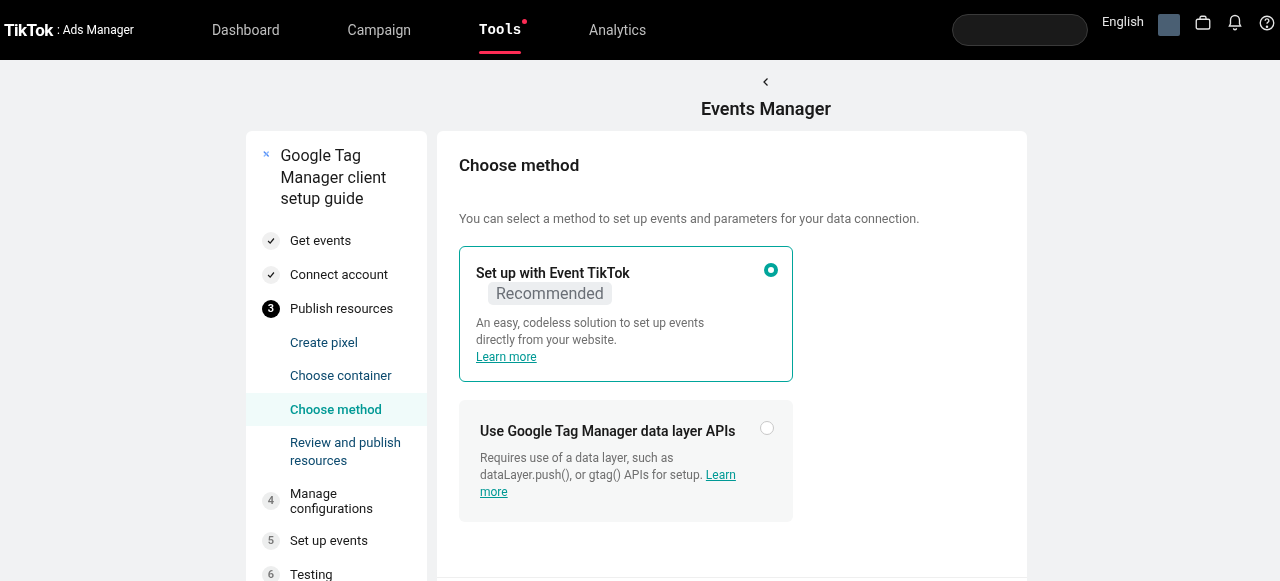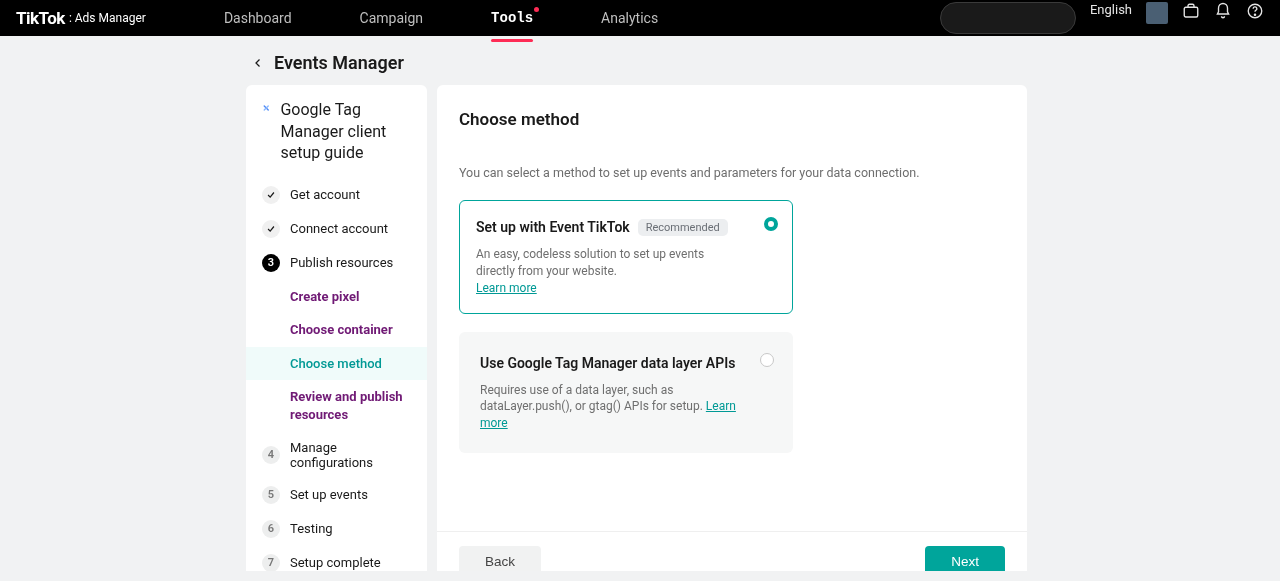--- a/index.html
+++ b/index.html
@@ -1,58 +1,58 @@
 <!DOCTYPE html>
 <html><head>
 <meta charset="utf-8">
 <style>
   * { box-sizing: border-box; margin: 0; padding: 0; }
   html, body { width: 1280px; height: 581px; font-family: -apple-system, BlinkMacSystemFont, "Segoe UI", Roboto, Helvetica, Arial, sans-serif; background: #f1f2f3; color: #1a1a1a; overflow: hidden; }
   
-  .header { height: 36px; background: #000; display: flex; align-items: center; padding: 0 16px; position: relative; }
+  .header { height: 60px; background: #000; display: flex; align-items: center; padding: 0 4px; position: relative; }
   .logo { display: flex; align-items: center; gap: 2px; }
   .logo-text { color: #fff; font-weight: 700; font-size: 17px; letter-spacing: -0.5px; }
   .logo-sub { color: #fff; font-size: 12px; margin-left: 2px; }
   .nav { display: flex; gap: 24px; margin-left: 34px; }
   .nav-item { color: #bfbfbf; font-size: 14px; cursor: pointer; position: relative; height: 46px; display:flex; align-items:center;margin-left:44px; }
   .nav-item.active { color: #fff; font-weight: 600; font-family: Liberation Mono, monospace; }
   .nav-item.active::after { content:""; position:absolute; bottom:-1px; left:0; right:0; height:3px; background:#fe2c55; border-radius:2px; }
   .nav-dot::before { content:""; position:absolute; top:12px; right:-6px; width:5px; height:5px; background:#fe2c55; border-radius:50%; }
   .header-right { margin-left:auto; display:flex; gap:14px; color:#fff; }
   .acct-pill { width:136px; height:32px; border:1px solid #3a3a3a; border-radius:16px; background:#1a1a1a; }
   .lang { font-size:13px; color:#e4e4e4; }
   .avatar-sq { width:22px; height:22px; background:#4a5f73; border-radius:2px; }
   .hdr-icon { color:#e4e4e4; cursor:pointer; display:flex; }
   
   .viewport { width:1280px; height:535px; overflow:hidden; }
-  .page-title-row { display:flex; align-items:center; gap:10px; padding: 16px 0 12px 252px; }
+  .page-title-row { display:flex; align-items:center; gap:10px; padding: 16px 0 12px 252px; flex-direction: column; }
   .page-title-row svg { cursor:pointer; }
   .page-title { font-size:18px; font-weight:600; }
   
   .layout { display:flex; gap:10px; padding-left:246px; }
   .sidebar { width:181px; background:#fff; border-radius:6px; padding:14px 0 30px; }
   .side-head { display:flex; align-items:flex-start; gap:10px; padding:0 16px 14px; }
   .sh-text { font-size:16px; line-height:1.35; }
   .step { display:flex; align-items:center; gap:10px; padding:8px 16px; font-size:13px; }
   .step-icon { width:18px; height:18px; border-radius:50%; display:flex; align-items:center; justify-content:center; font-size:11px; font-weight:600; flex-shrink:0; }
   .step-icon.done { background:#f0f0f0; color:#1a1a1a; }
   .step-icon.done svg { width:10px; height:10px; }
   .step-icon.current { background:#000; color:#fff; }
   .step-icon.future { background:#edeeee; color:#777; }
-  .sub { padding:8px 16px 8px 44px; font-size:13px; color:#701a75; cursor:pointer; line-height:1.35;font-weight:bold; }
+  .sub { padding:8px 16px 8px 44px; font-size:13px; color:#0c4a6e; cursor:pointer; line-height:1.35; }
   .sub.active { background:#f0fbfa; color:#009995; font-weight:500; }
   .main { width:590px; background:#fff; border-radius:6px; display:flex; flex-direction:column; position:relative; }
   .main-body { padding:24px 22px 0; flex:1; }
   .m-title { font-size:17px; font-weight:600; margin-bottom:6px; }
   .m-desc { font-size:12.5px; color:#6e6e6e; margin-bottom:20px;margin-top:36px; }
   .opt { border:5px solid #84cc16; border-radius:6px; padding:16px 50px 16px 16px; position:relative; margin-bottom:18px; background:#fff; cursor:pointer; width:334px; }
   .opt.selected { border:1.5px solid #00a59b; }
   .opt.alt { background:#f6f7f7; border-color:transparent; }
   .opt-title { font-size:14px; font-weight:600; display:inline; }
-  .badge { display:inline-block; background:#eceef0; color:#6a6f76; font-size:11px; padding:2px 8px; border-radius:5px; margin-left:4px; vertical-align:middle;}
+  .badge { display:inline-block; background:#eceef0; color:#6a6f76; font-size:16px; padding:2px 8px; border-radius:5px; margin-left:12px; vertical-align:middle;}
   .opt-desc { font-size:12px; color:#6f6f6f; margin-top:10px; line-height:1.4; }
   .learn { color:#009995; font-size:12px; cursor:pointer;text-decoration:underline; }
   .radio { position:absolute; top:16px; right:14px; width:14px; height:14px; border-radius:50%; border:1px solid #c8c8c8; background:#fff; }
   .radio.on { border:4px solid #00a59b; }
   .footer { display:flex; justify-content:space-between; padding:14px 22px 14px; border-top:1px solid #efefef; margin-top:auto; }
   .btn { padding:8px 26px; border-radius:4px; font-size:13.5px; cursor:pointer; border:none; }
   .btn.back { background:#f1f2f2; color:#444; }
   .btn.next { background:#00a59b; color:#fff; font-weight:500; }
 </style>
 </head>
@@ -112,21 +112,21 @@
           </svg>
         <div class="sh-text">Google Tag Manager client setup guide</div>
       </div>
 
       <div class="step">
         <span class="step-icon done">
             <svg viewBox="0 0 24 24" fill="none" stroke="#1a1a1a" stroke-width="3">
               <path d="M5 12l5 5 9-11"></path>
             </svg>
           </span>
-        <span>Get account</span>
+        <span>Get events</span>
       </div>
       <div class="step">
         <span class="step-icon done">
             <svg viewBox="0 0 24 24" fill="none" stroke="#1a1a1a" stroke-width="3">
               <path d="M5 12l5 5 9-11"></path>
             </svg>
           </span>
         <span>Connect account</span>
       </div>
       <div class="step">

